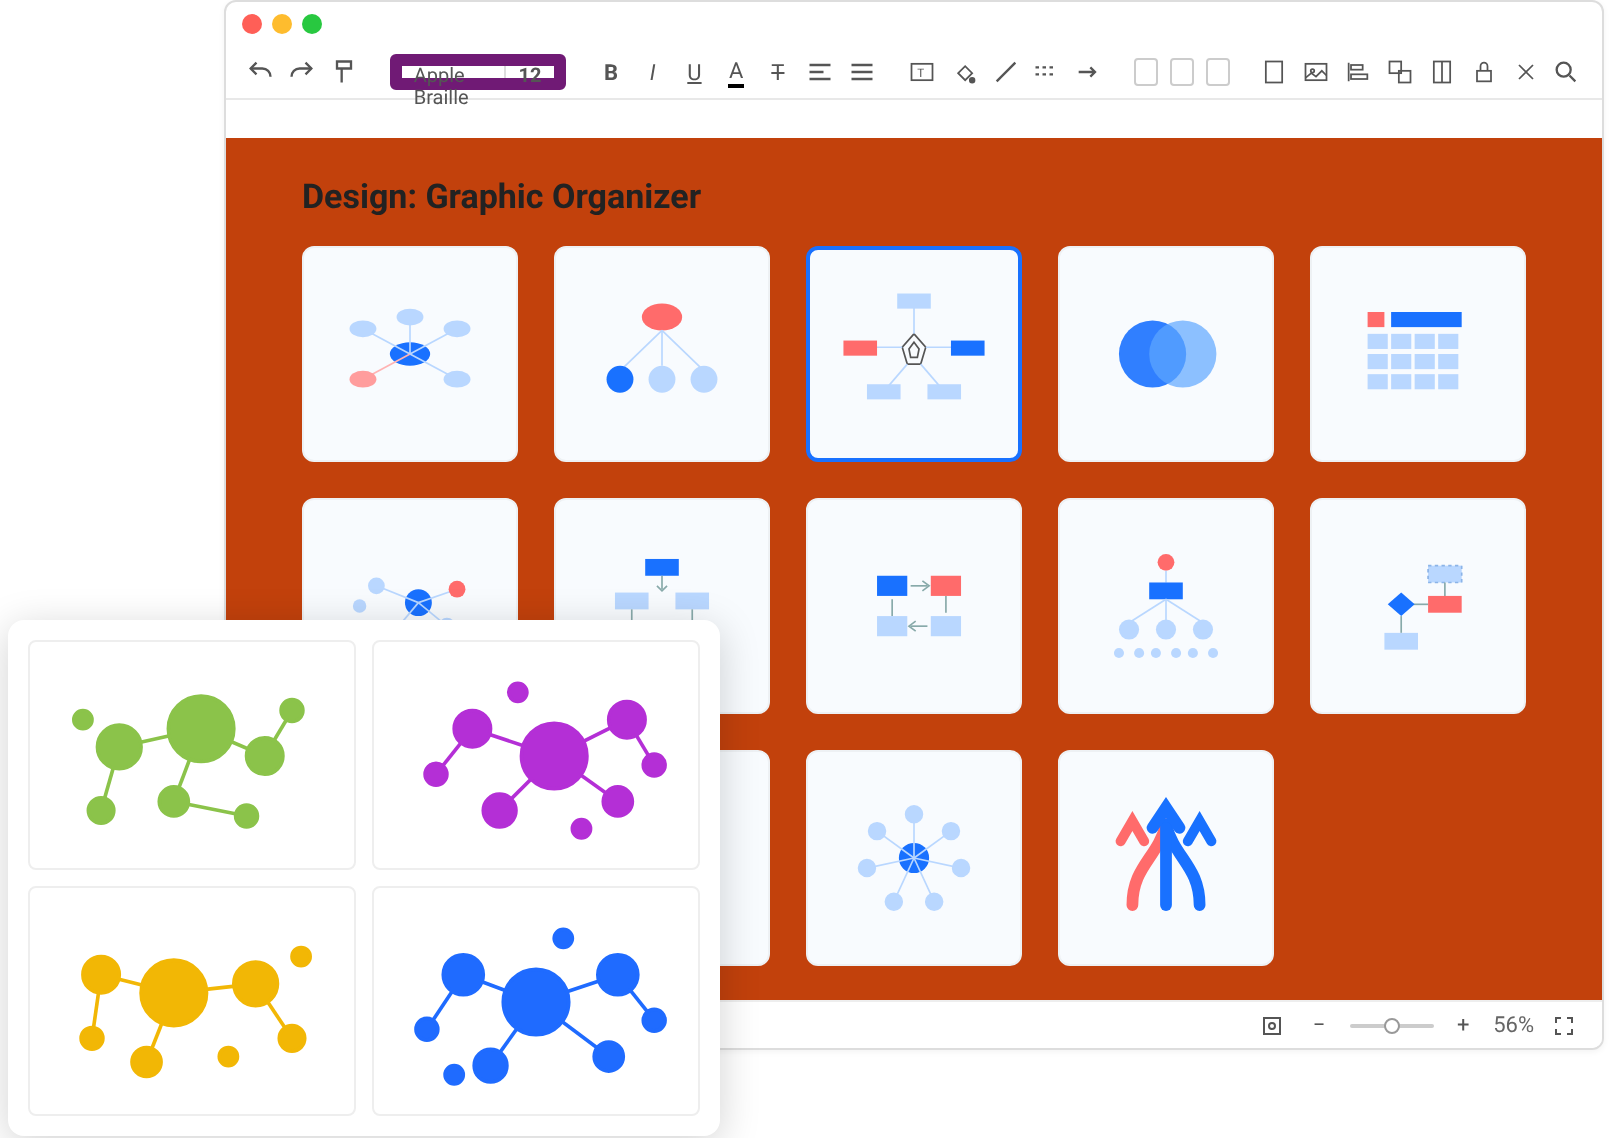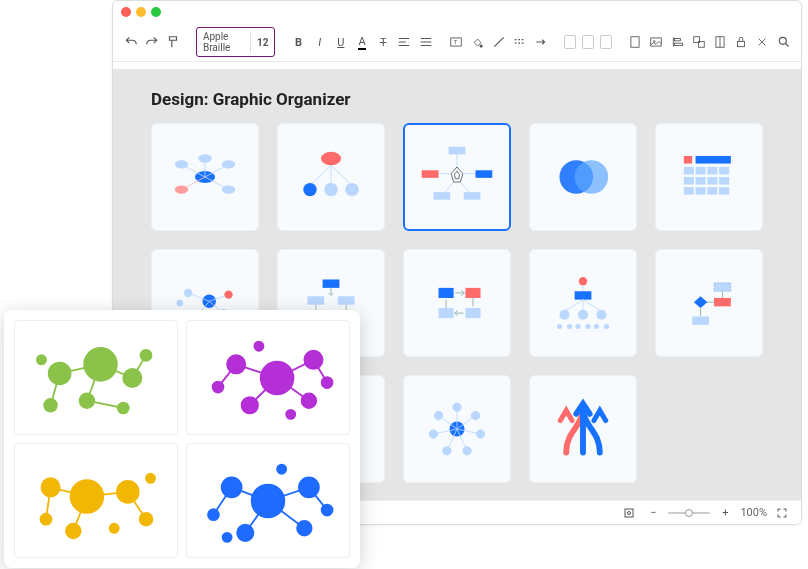--- a/index.html
+++ b/index.html
@@ -52,32 +52,32 @@
   }
   .toolbar .spacer-sm { width:4px; }
   .toolbar svg { display:block; }
   .tool-btn {
     width:18px; height:18px;
     display:flex; align-items:center; justify-content:center;
     border-radius:3px;
     color:#555;
   }
   .font-box {
-    display:flex; align-items:center;
-    border:1px solid #701a75; border-radius:3px;
-    height:30px;
+    display:flex; 
+    border:6px solid #701a75; border-radius:3px;
+    height:18px;
   }
   .font-box span { padding:0 6px; font-size:10px; color:#555; border-right:1px solid #ddd; }
   .font-box span:last-child { border-right:none;font-weight:bold; }
   .color-swatch { width:14px; height:14px; background:#fff; border:1px solid #ccc; border-radius:2px; }
 
   .canvas {
     position:absolute;
     left:0; right:0; top:68px; bottom:24px;
-    background:#e5e5e5;
+    background:#c2410c;
     padding: 16px 24px;
     overflow:hidden;
   }
   .canvas h2 {
     margin: 4px 0 14px 14px;
     font-size: 17px;
     font-weight: 700;
     color:#222;
   }
   .grid {
@@ -487,21 +487,21 @@
         <svg width="12" height="12" viewBox="0 0 24 24" fill="none" stroke="currentColor" stroke-width="2">
           <rect x="4" y="4" width="16" height="16"></rect>
           <circle cx="12" cy="12" r="3"></circle>
         </svg>
       </div>
     <div class="tool-btn">−</div>
     <div class="zoom-track">
         <div class="zoom-handle"></div>
       </div>
     <div class="tool-btn">+</div>
-    <span>100%</span>
+    <span>56%</span>
     <div class="tool-btn">
         <svg width="12" height="12" viewBox="0 0 24 24" fill="none" stroke="currentColor" stroke-width="2">
           <path d="M4 9V4h5M20 9V4h-5M4 15v5h5M20 15v5h-5"></path>
         </svg>
       </div>
   </div>
 
 </div>
 
 <div class="float-panel">

